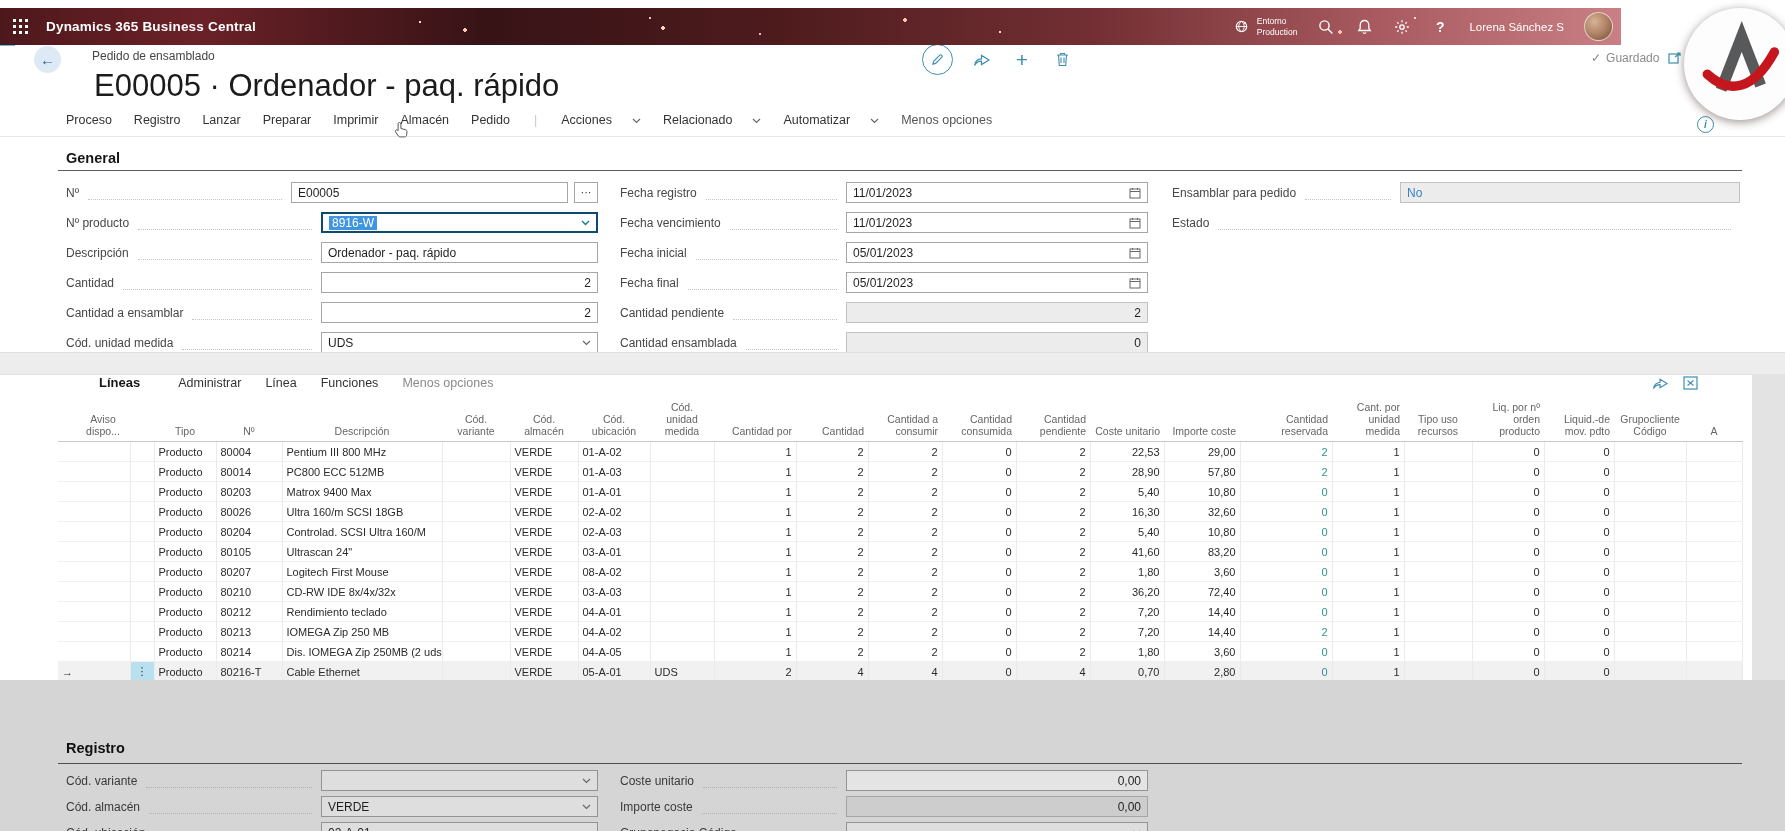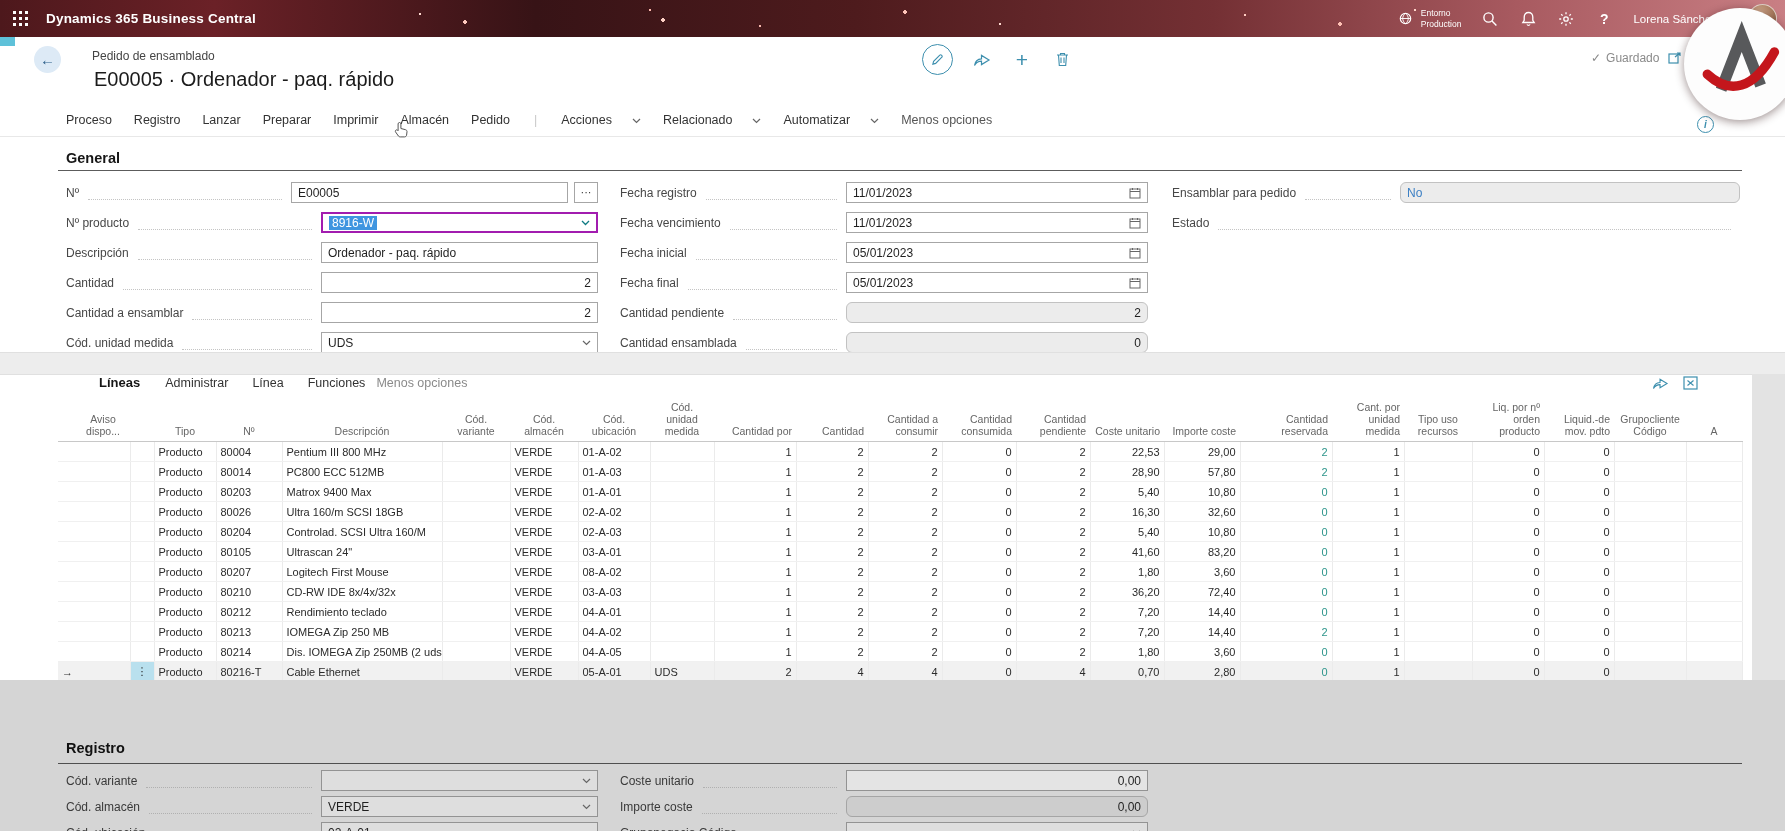--- a/index.html
+++ b/index.html
@@ -1,20 +1,20 @@
 <!DOCTYPE html>
 <html><head>
 <meta charset="utf-8">
 <style>
   html,body{margin:0;padding:0;background:#ffffff;}
   #app{position:relative;width:1785px;height:831px;background:#fff;overflow:hidden;
        font-family:"Liberation Sans",sans-serif;color:#1f1f1f;}
 
   
-  .topbar{position:absolute;left:0;top:0;width:1785px;height:37px;
+  .topbar{position:absolute;left:0;top:8px;width:1621px;height:37px;
     background:linear-gradient(90deg,#4d181c 0%,#6b2127 12%,#371316 30%,#4e1b1d 48%,#743034 68%,#a85a60 85%,#c97f84 100%);
     display:flex;align-items:center;color:#fff;z-index:20;}
   .topbar::after{content:"";position:absolute;inset:0;pointer-events:none;background-image:
     radial-gradient(circle 2px at 420px 14px,#ffd9d0 60%,transparent 61%),
     radial-gradient(circle 3px at 465px 22px,#ffc9be 60%,transparent 61%),
     radial-gradient(circle 2px at 650px 10px,#ffb9ae 60%,transparent 61%),
     radial-gradient(circle 3px at 663px 20px,#ffd0c5 60%,transparent 61%),
     radial-gradient(circle 2px at 760px 26px,#f7b6ac 60%,transparent 61%),
     radial-gradient(circle 3px at 905px 12px,#ffc4b8 60%,transparent 61%),
     radial-gradient(circle 2px at 1000px 24px,#ffd9cf 60%,transparent 61%),
@@ -31,21 +31,21 @@
   .avatar{width:27px;height:27px;border-radius:50%;flex:0 0 auto;
     background:radial-gradient(circle at 35% 32%,#d8b296 0%,#a97c5f 55%,#6e4a35 100%);
     border:1px solid rgba(255,255,255,.65);}
   .chip{position:absolute;left:0;top:37px;width:15px;height:9px;background:#5ec1d9;z-index:5;}
 
   
   .back-btn{position:absolute;left:34px;top:46px;width:27px;height:27px;border-radius:50%;
     background:#ddeaf6;color:#2c5f8a;display:flex;align-items:center;justify-content:center;
     font-size:15px;cursor:pointer;z-index:3;}
   .breadcrumb{position:absolute;left:92px;top:49px;font-size:12px;color:#454545;}
-  .page-title{position:absolute;left:94px;top:68px;font-size:20px;font-weight:400;color:#1b1b1b;}
+  .page-title{position:absolute;left:94px;top:68px;font-size:31px;font-weight:400;color:#1b1b1b;}
   .center-actions{position:absolute;left:922px;top:44px;display:flex;align-items:center;gap:18px;z-index:3;}
   .pencil-circle{width:29px;height:29px;border-radius:50%;border:1.5px solid #3d8fae;
     display:flex;align-items:center;justify-content:center;cursor:pointer;}
   .flat-ic{width:22px;height:22px;display:flex;align-items:center;justify-content:center;cursor:pointer;color:#3d8fae;}
   .plus-ic{font-size:21px;font-weight:400;color:#3d8fae;line-height:1;}
   .save-status{position:absolute;left:1591px;top:51px;font-size:12px;color:#8a8a8a;display:flex;gap:5px;align-items:center;}
   .popout{position:absolute;left:1668px;top:50px;color:#3d8fae;}
 
   
   .action-bar{position:absolute;left:66px;top:113px;display:flex;align-items:center;gap:22px;
@@ -68,34 +68,34 @@
   
   .fcol{position:absolute;display:flex;flex-direction:column;}
   .frow{display:flex;align-items:center;height:21px;margin-bottom:9px;}
   .rgrow{margin-bottom:5px;}
   .flabel{font-size:12px;color:#474747;white-space:nowrap;flex:0 0 auto;}
   .leader{flex:1 1 auto;margin:0 9px;border-bottom:1px dotted #c4c4c4;height:13px;}
   .fbox{position:relative;display:flex;align-items:center;height:21px;box-sizing:border-box;
     background:#fff;border:1px solid #a6a6a6;padding:0 6px;flex:0 0 auto;cursor:text;}
   .c1 .fbox{width:277px;} .c2 .fbox{width:302px;} .c3 .fbox{width:340px;}
   .c1{width:532px;} .c2{width:528px;} .c3{width:568px;}
-  .fbox.ro{background:#ececec;border-color:#c2c2c2;cursor:default;border-radius:6px;}
-  .fbox.focused{border:2px solid #a21caf;}
+  .fbox.ro{background:#ececec;border-color:#c2c2c2;cursor:default;}
+  .fbox.focused{border:2px solid #0c4a6e;}
   .fval{font-size:12px;color:#1f1f1f;white-space:nowrap;overflow:hidden;}
   .fval.right{margin-left:auto;}
   .fval.link{color:#3b7fc4;}
   .fval.selected{background:#3f95e0;color:#fff;padding:0 3px;}
   .sfx{margin-left:auto;display:flex;align-items:center;color:#555;flex:0 0 auto;padding-left:4px;}
   .ell-btn{margin-left:6px;width:24px;height:21px;box-sizing:border-box;border:1px solid #a6a6a6;
     background:#fff;font-size:11px;line-height:1;color:#333;cursor:pointer;padding:0;}
   .gray-strip{position:absolute;left:0;top:352px;width:1785px;height:21px;background:#ededed;
     border-top:1px solid #e0e0e0;border-bottom:1px solid #e0e0e0;}
 
   
-  .lines-bar{position:absolute;left:66px;top:375px;display:flex;align-items:center;gap:11px;font-size:12.5px;padding-left:33px;}
+  .lines-bar{position:absolute;left:66px;top:375px;display:flex;align-items:center;gap:24px;font-size:12.5px;padding-left:33px;}
   .lines-title{font-weight:700;font-size:13px;color:#161616;margin-right:14px;}
   .lines-item{cursor:pointer;color:#333;}
   .lines-more{color:#8a8a8a;cursor:pointer;}
   .lines-icons{position:absolute;left:1652px;top:376px;display:flex;gap:14px;color:#3d8fae;}
 
   
   .grid-wrap{position:absolute;left:58px;top:399px;width:1684px;}
   table.grid{border-collapse:collapse;table-layout:fixed;width:1684px;font-size:11px;}
   table.grid th{font-size:10.5px;font-weight:400;color:#666;vertical-align:bottom;
     padding:2px 4px 4px 4px;line-height:1.15;border-bottom:1px solid #c8c8c8;height:30px;

